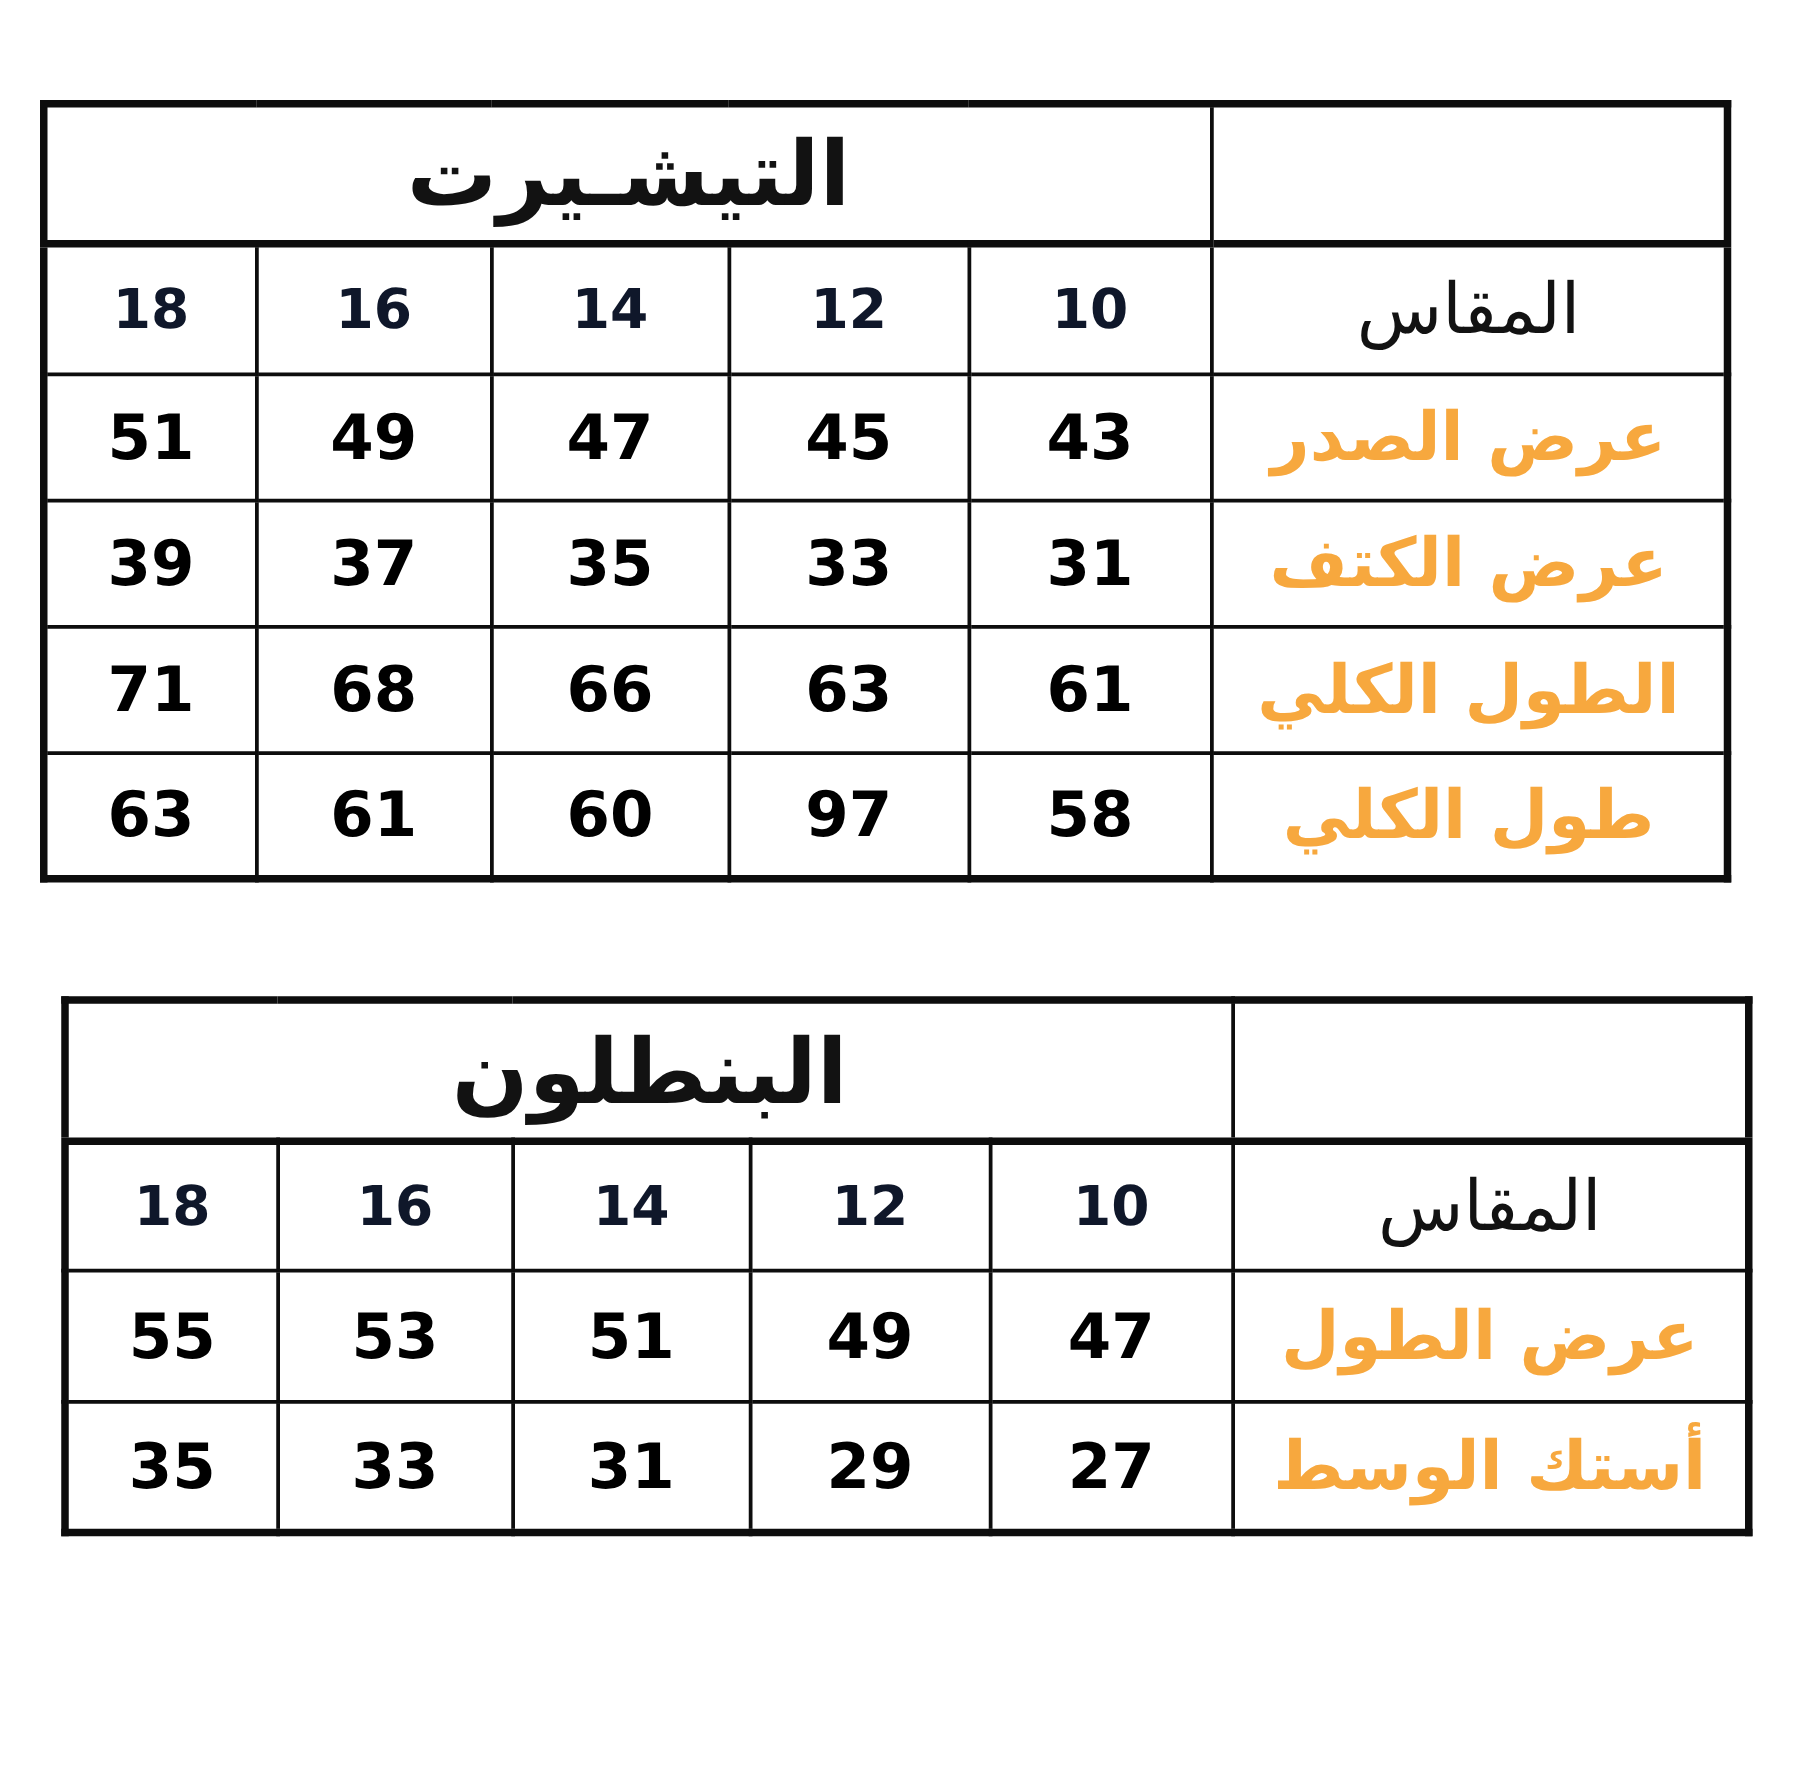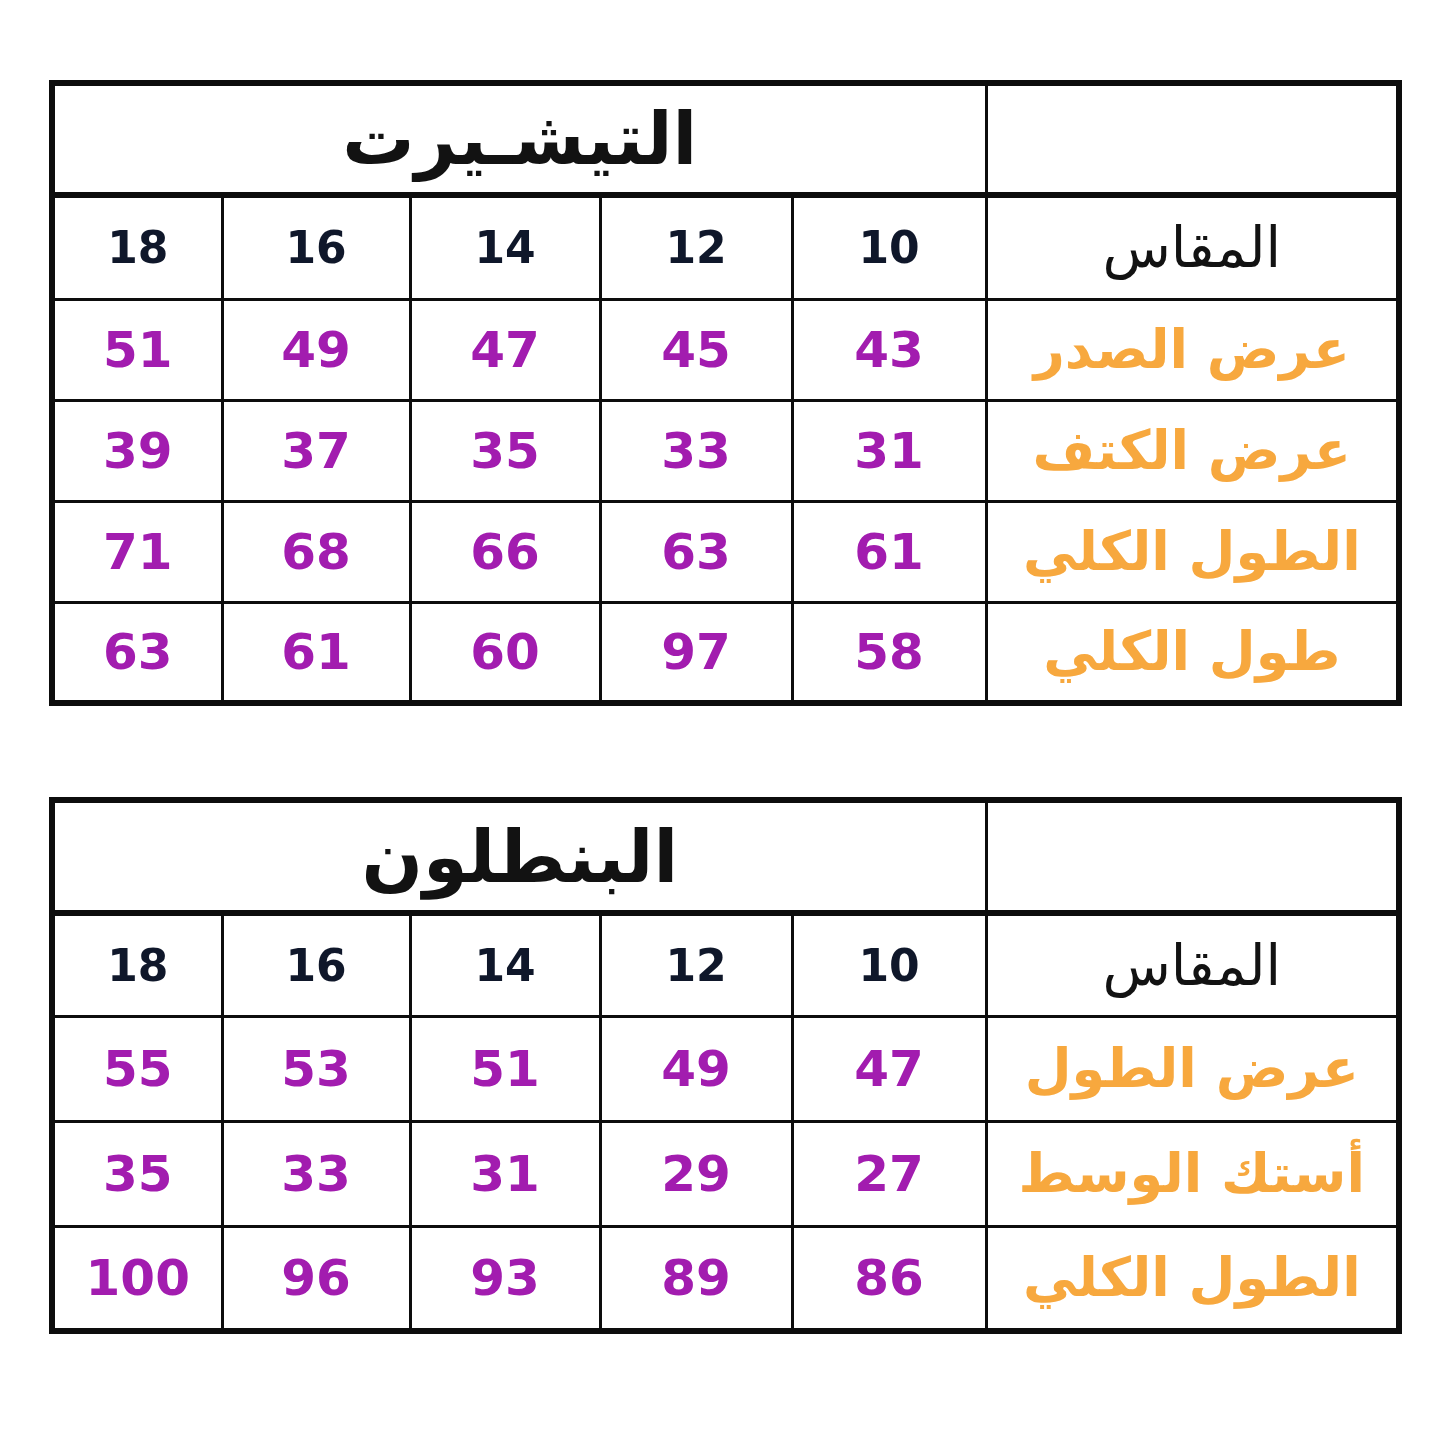--- a/index.html
+++ b/index.html
@@ -12,21 +12,21 @@
     overflow: hidden;
   }
   .size-table {
     position: absolute;
     border-collapse: collapse;
     table-layout: fixed;
     width: 1353px;
     background: #ffffff;
     border: 6px solid #0d0d0d;
   }
-  .t1 { left: 49px; top: 80px; padding-left: 20px; }
+  .t1 { left: 32px; top: 80px; padding-left: 20px; }
   .t2 { left: 49px; top: 797px; border-radius: 11px; }
 
   .size-table td {
     border: 3px solid #0d0d0d;
     text-align: center;
     vertical-align: middle;
     padding: 0;
     overflow: hidden;
     white-space: nowrap;
   }
@@ -61,21 +61,21 @@
   }
   .measure-cell {
     font-size: 56px;
     font-weight: normal;
     color: #121212;
     direction: rtl;
   }
   .value-cell {
     font-size: 50px;
     font-weight: bold;
-    color: #a21caf;
+    color: #000000;
     padding-bottom: 8px;
   }
   .label-cell {
     font-size: 54px;
     font-weight: bold;
     color: #f7a83e;
     direction: rtl;
   }
 </style>
 </head>
@@ -169,22 +169,14 @@
       <td class="label-cell">عرض الطول</td>
     </tr>
     <tr class="data-row">
       <td class="value-cell">35</td>
       <td class="value-cell">33</td>
       <td class="value-cell">31</td>
       <td class="value-cell">29</td>
       <td class="value-cell">27</td>
       <td class="label-cell">أستك الوسط</td>
     </tr>
-    <tr class="data-row">
-      <td class="value-cell">100</td>
-      <td class="value-cell">96</td>
-      <td class="value-cell">93</td>
-      <td class="value-cell">89</td>
-      <td class="value-cell">86</td>
-      <td class="label-cell">الطول الكلي</td>
-    </tr>
   </tbody>
 </table>
 
 </body></html>

